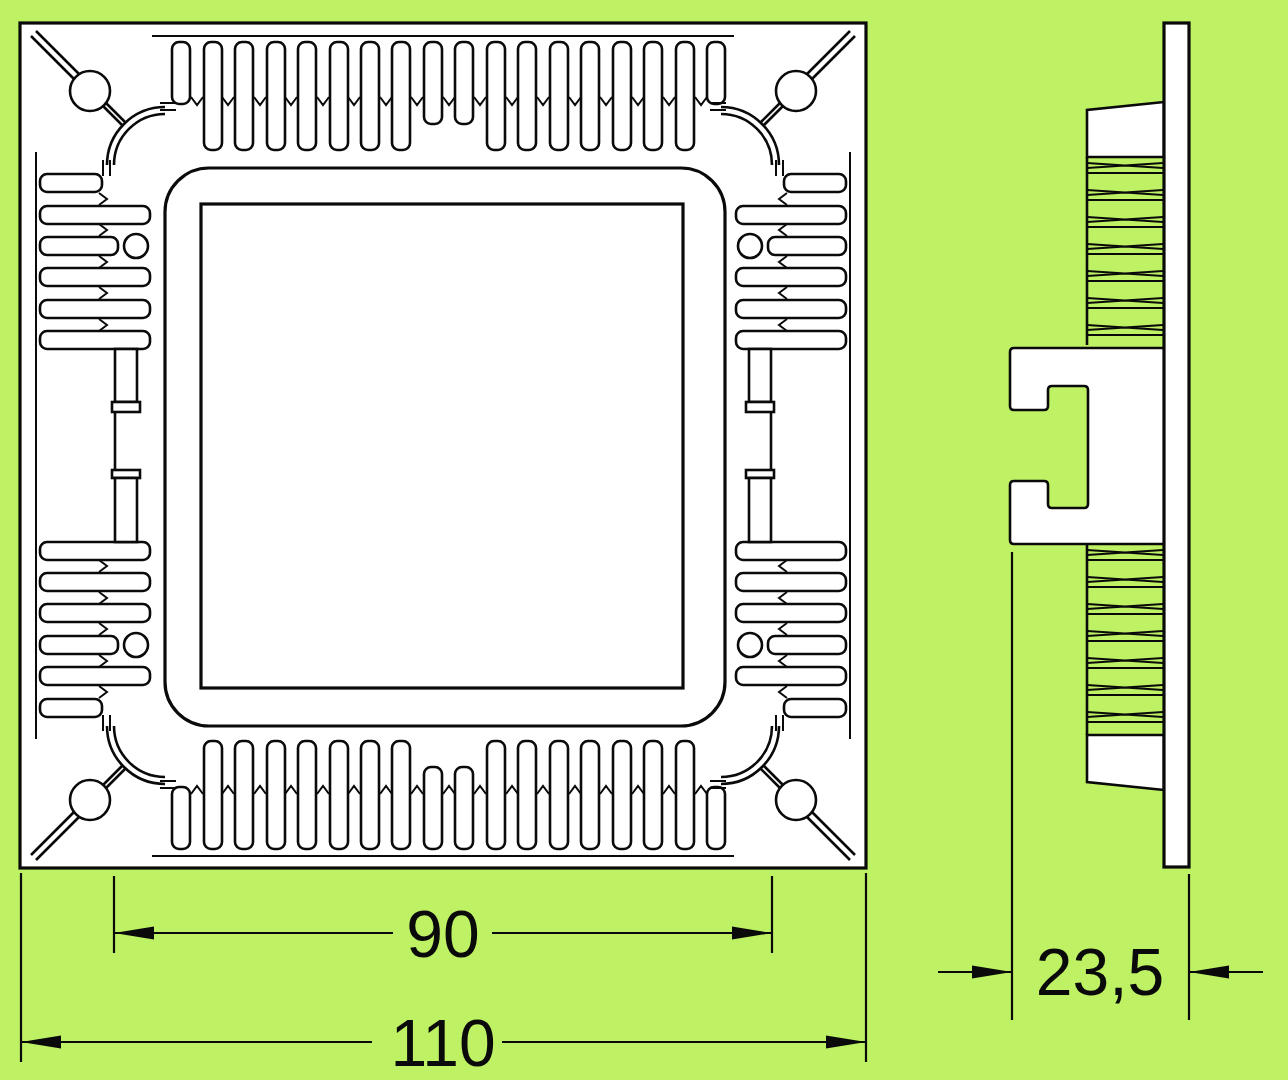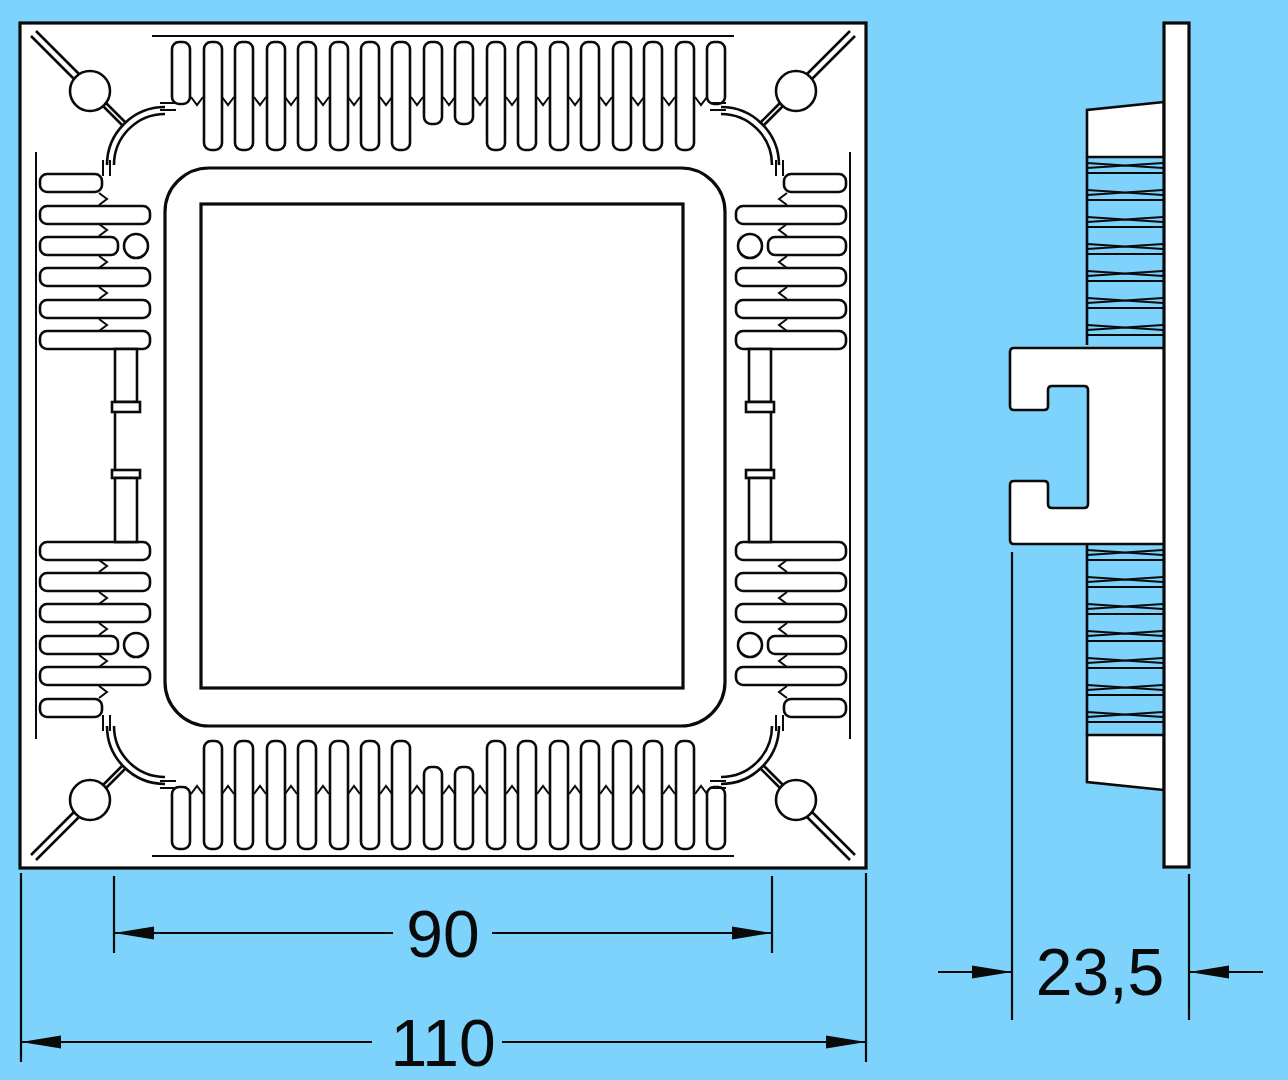--- a/index.html
+++ b/index.html
@@ -1,16 +1,16 @@
 <!DOCTYPE html>
 <html><head>
 <meta charset="utf-8">
 <style>
   html,body{margin:0;padding:0;background:#ffffff;}
-  .stage{width:1288px;height:1080px;background:#7dd3fc;position:relative;overflow:hidden;}
+  .stage{width:1288px;height:1080px;background:#bef264;position:relative;overflow:hidden;}
   svg{display:block;}
   .ln{stroke:#0a0a0a;fill:none;stroke-width:2.6;}
   .ln-thick{stroke:#0a0a0a;fill:#ffffff;stroke-width:3.2;}
   .ln-fill{stroke:#0a0a0a;fill:#ffffff;stroke-width:2.6;}
   .ln-fine{stroke:#0a0a0a;fill:none;stroke-width:2;}
   .dim{stroke:#0a0a0a;fill:none;stroke-width:2.2;}
   .arrow{fill:#0a0a0a;stroke:none;}
   .dim-text{font-family:"Liberation Sans","DejaVu Sans",sans-serif;font-size:66px;fill:#0a0a0a;text-anchor:middle;}
 </style>
 </head>

